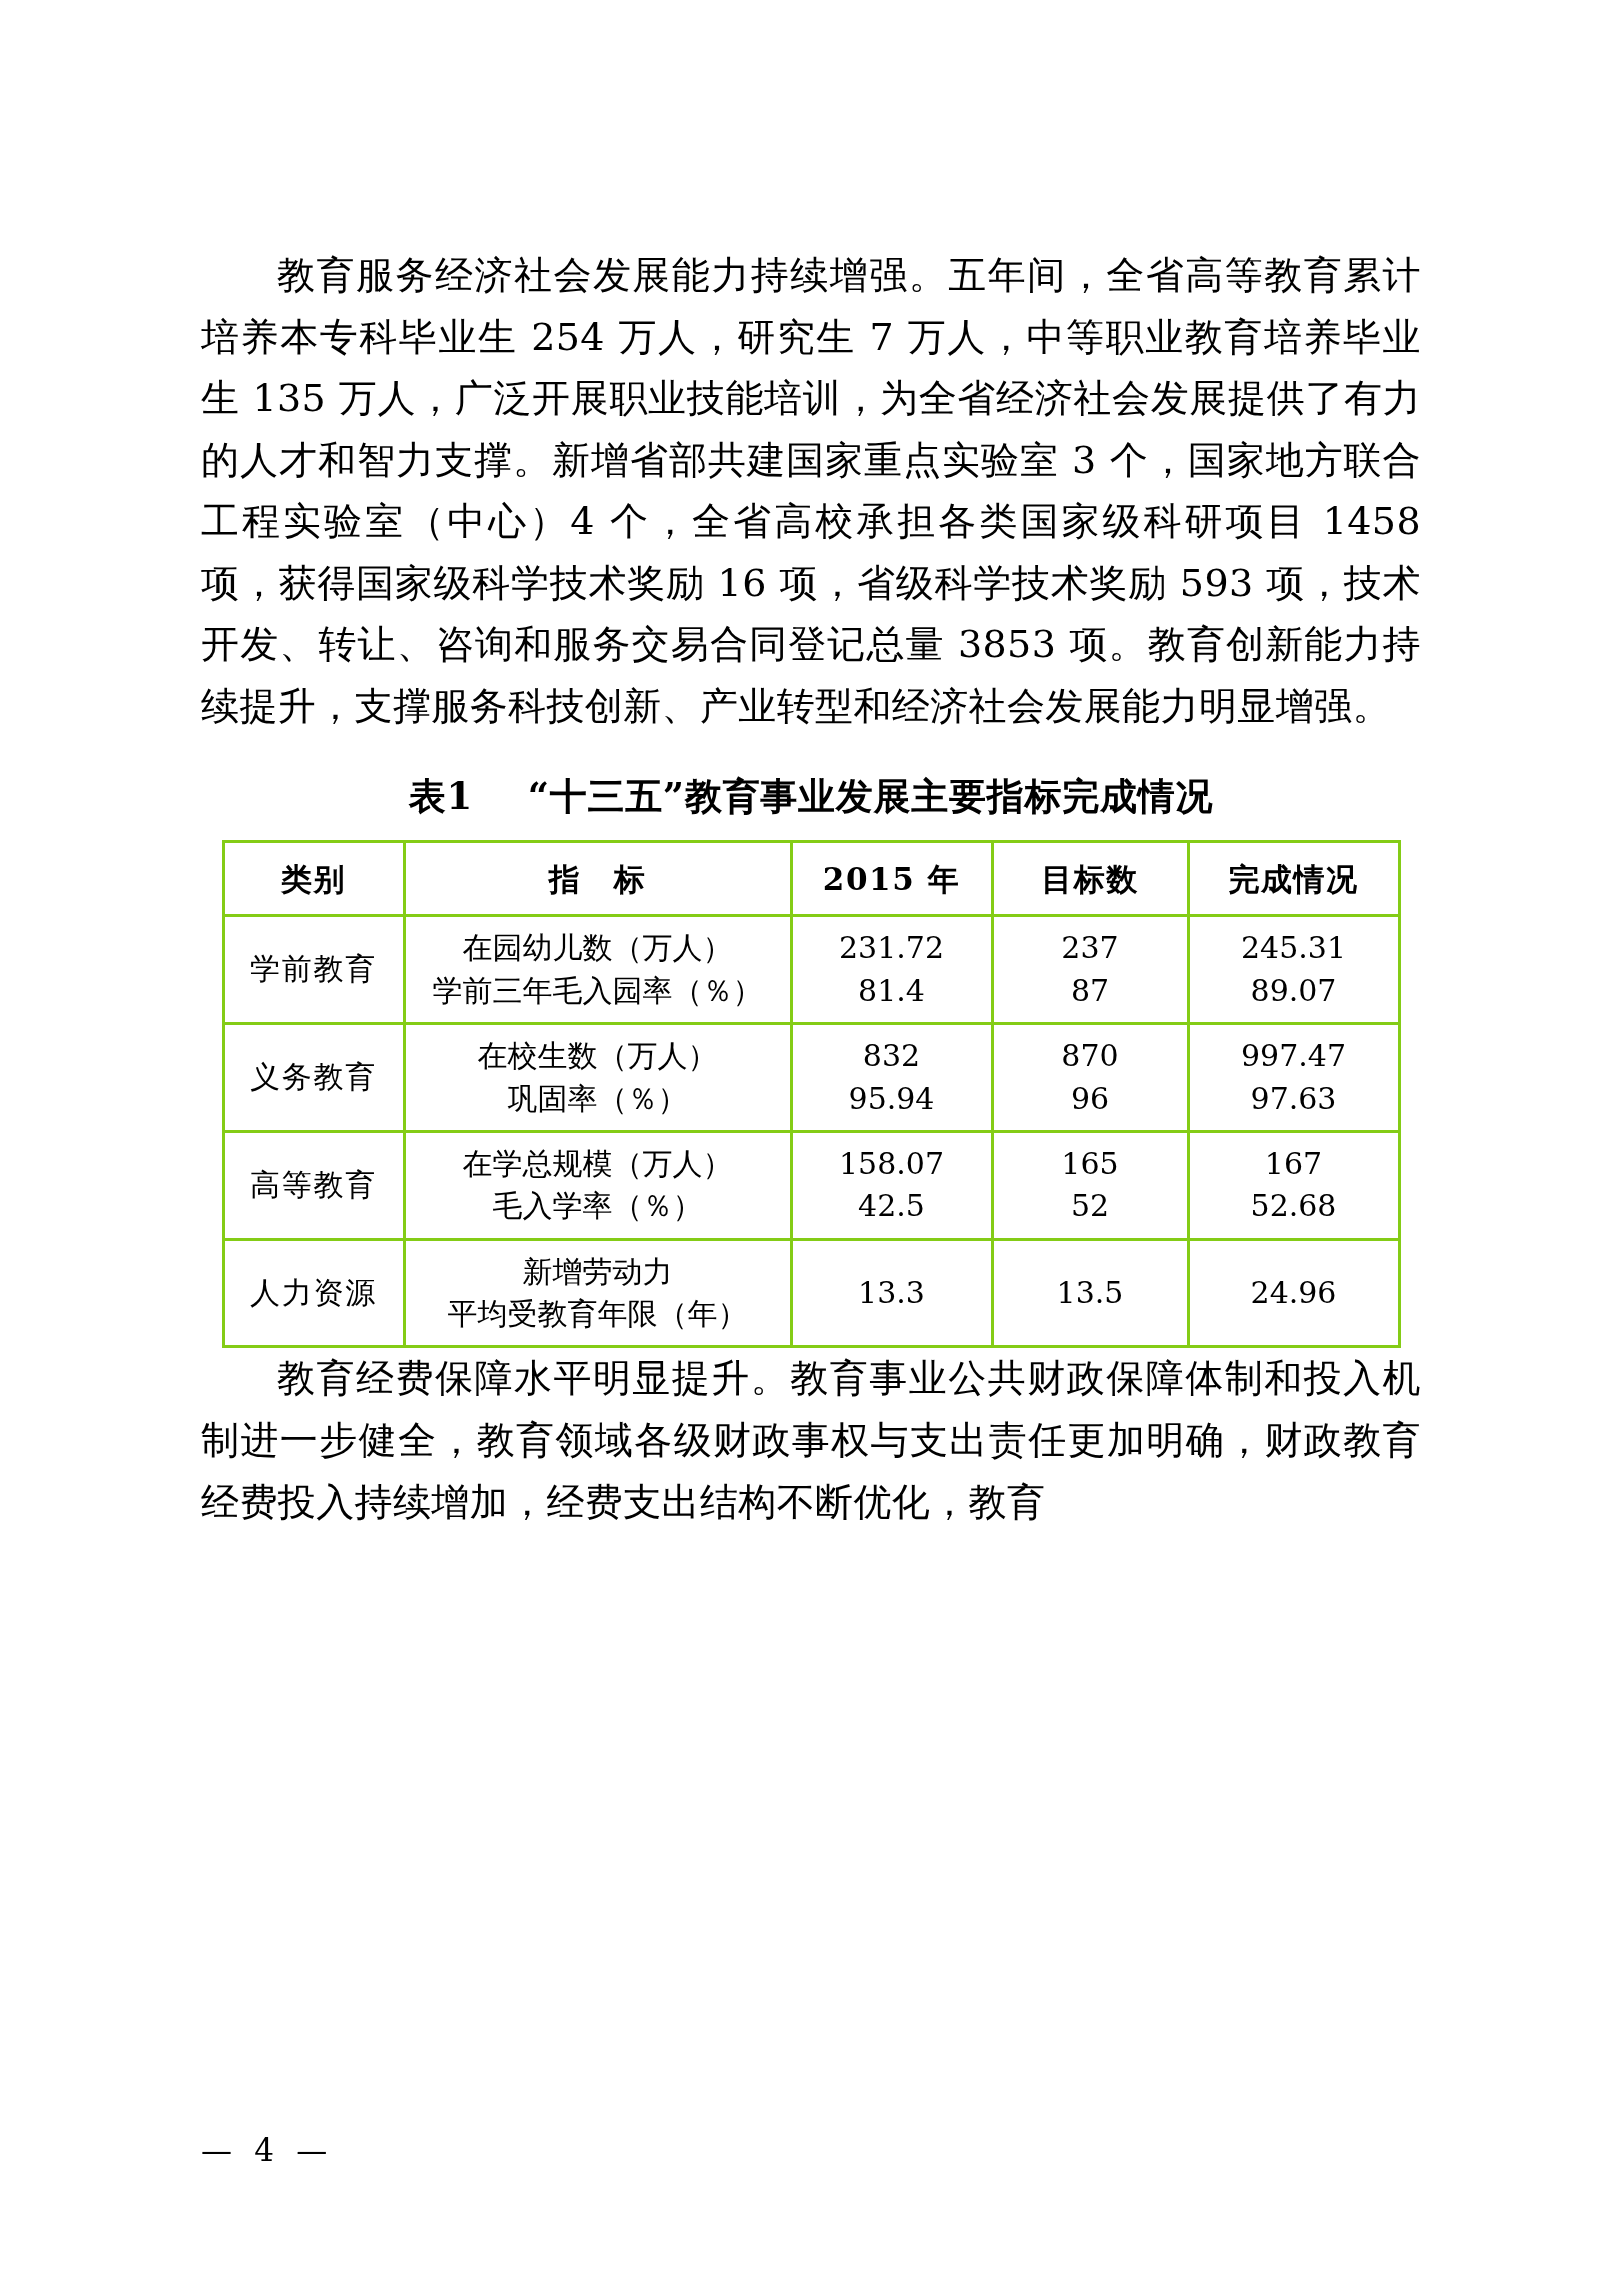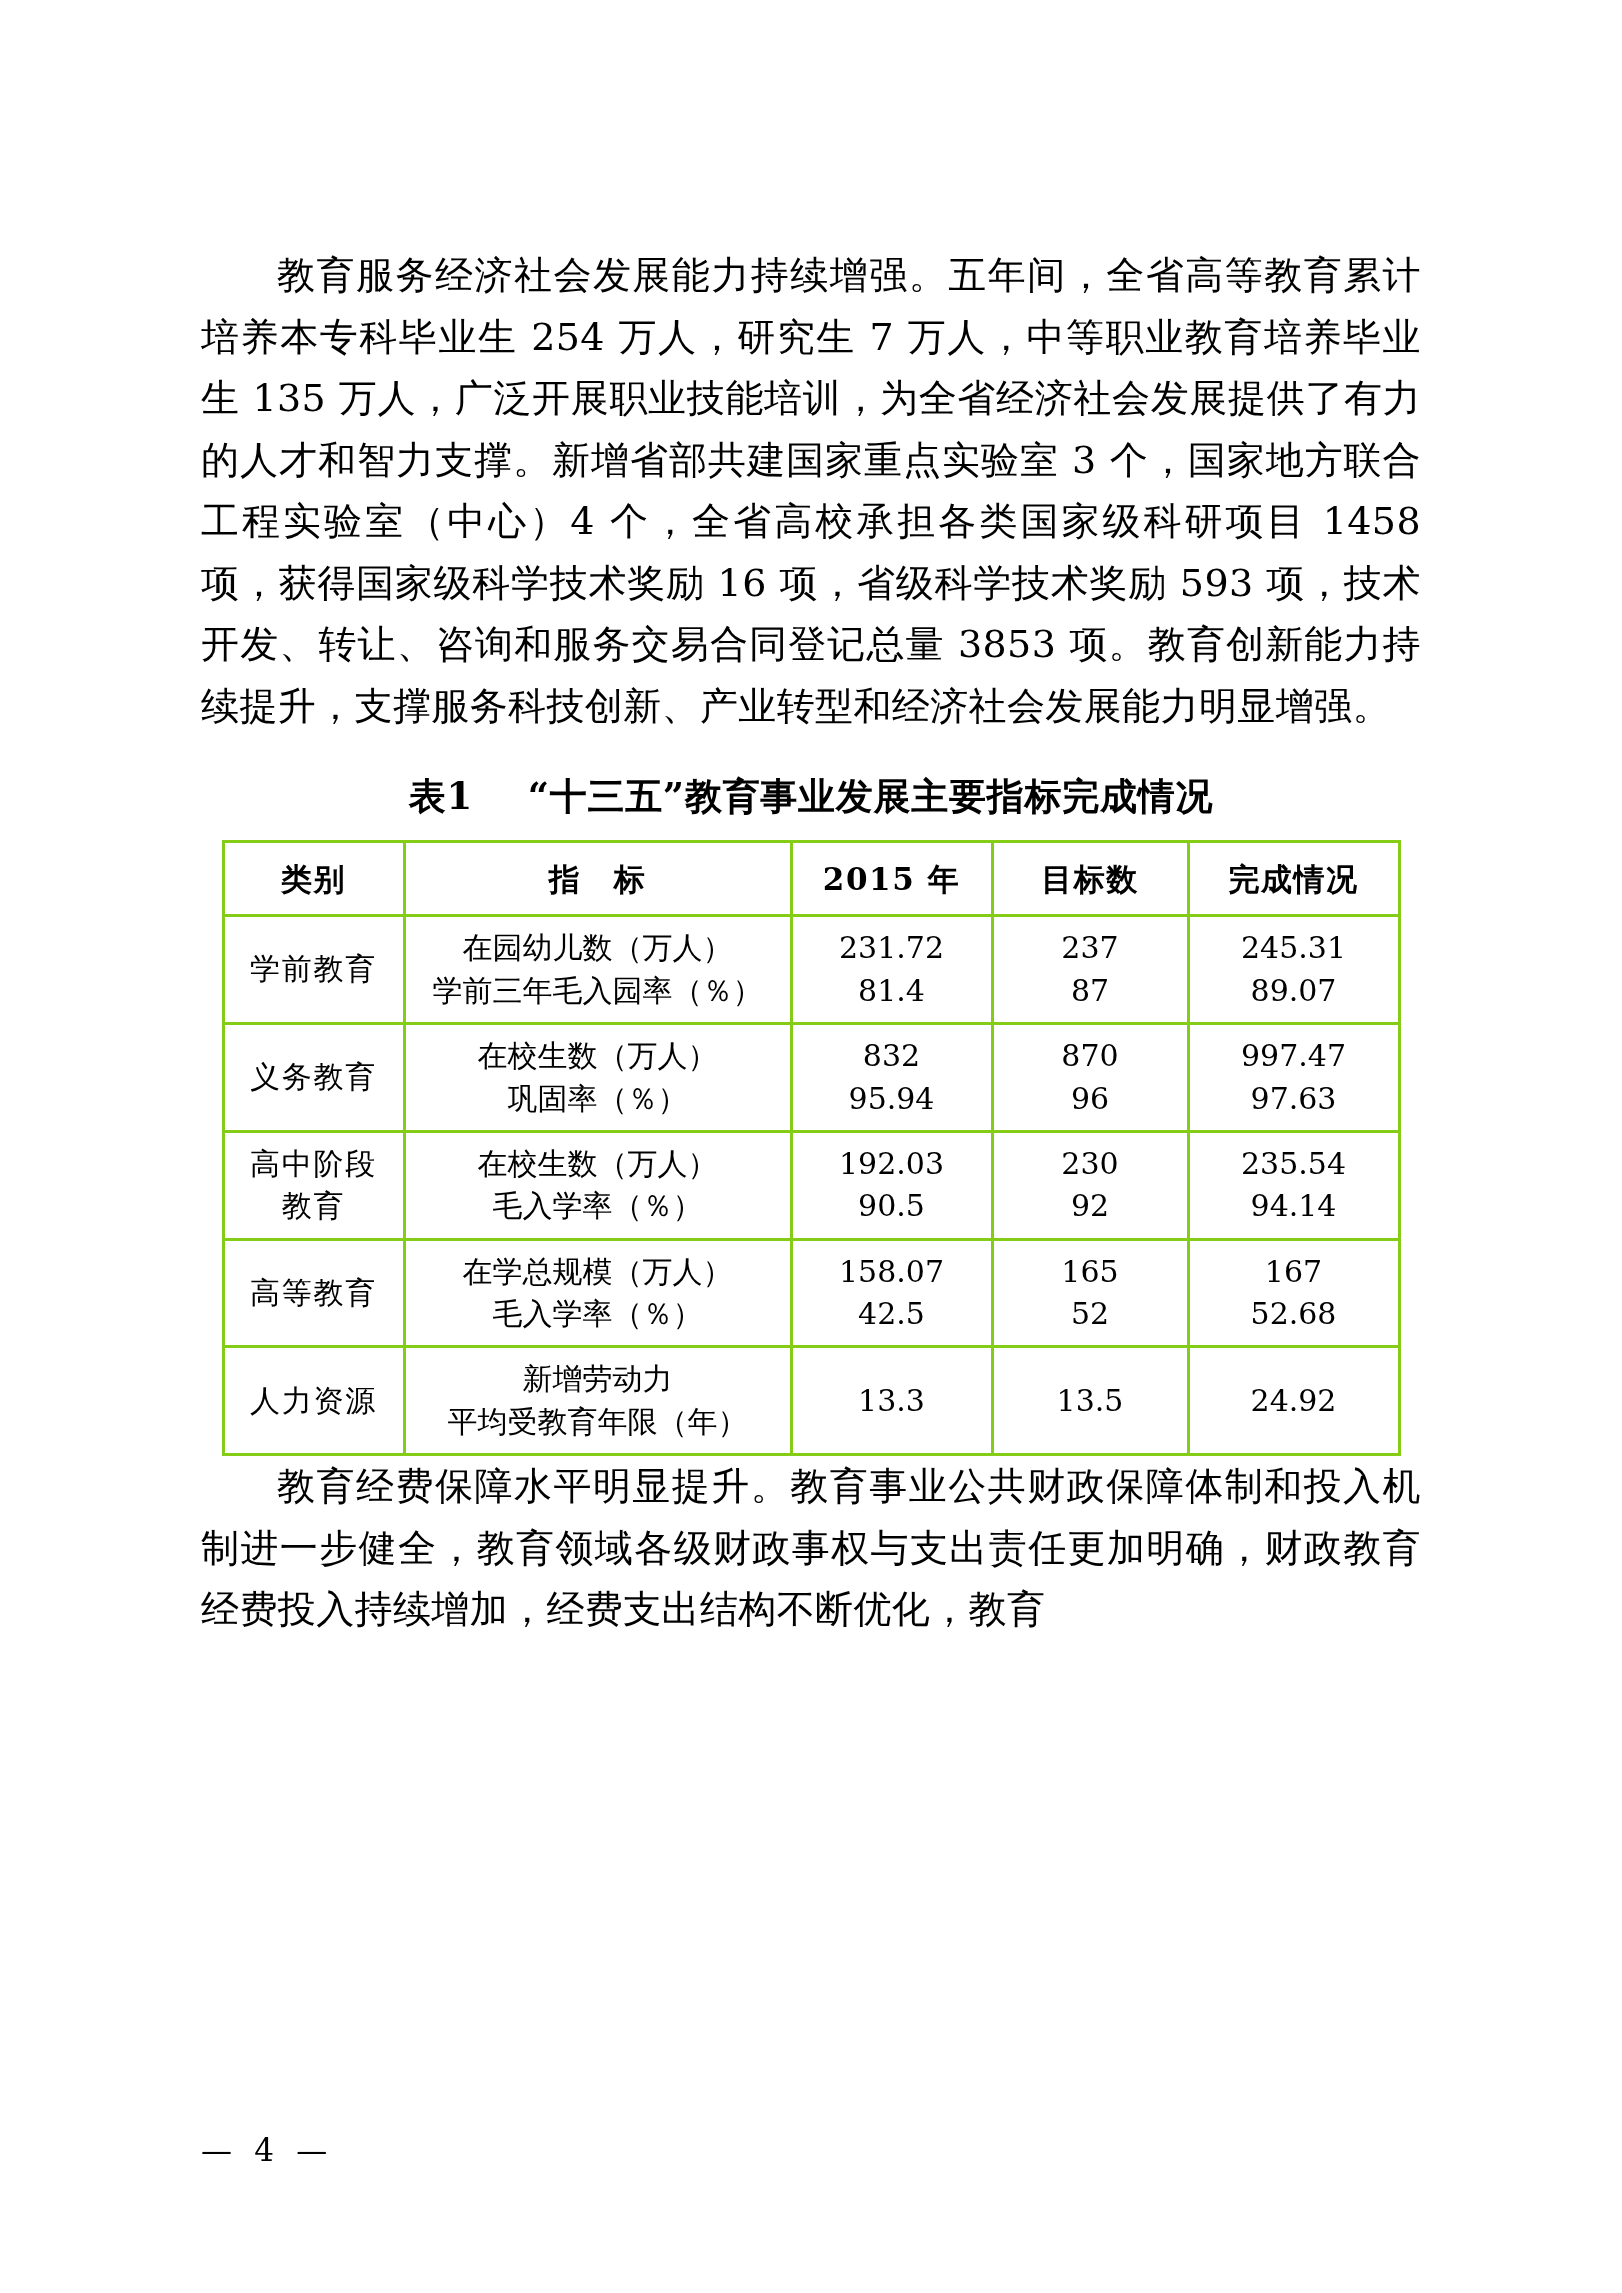--- a/index.html
+++ b/index.html
@@ -160,42 +160,20 @@
           <td class="two-line">
             <span>870</span>
             <span>96</span>
           </td>
           <td class="two-line">
             <span>997.47</span>
             <span>97.63</span>
           </td>
         </tr>
         <tr>
-          <td class="cat-cell two-line">
-            <span>高中阶段</span>
-            <span>教育</span>
-          </td>
-          <td class="two-line">
-            <span>在校生数（万人）</span>
-            <span>毛入学率（％）</span>
-          </td>
-          <td class="two-line">
-            <span>192.03</span>
-            <span>90.5</span>
-          </td>
-          <td class="two-line">
-            <span>230</span>
-            <span>92</span>
-          </td>
-          <td class="two-line">
-            <span>235.54</span>
-            <span>94.14</span>
-          </td>
-        </tr>
-        <tr>
           <td class="cat-cell">高等教育</td>
           <td class="two-line">
             <span>在学总规模（万人）</span>
             <span>毛入学率（％）</span>
           </td>
           <td class="two-line">
             <span>158.07</span>
             <span>42.5</span>
           </td>
           <td class="two-line">
@@ -208,21 +186,21 @@
           </td>
         </tr>
         <tr>
           <td class="cat-cell">人力资源</td>
           <td class="two-line">
             <span>新增劳动力</span>
             <span>平均受教育年限（年）</span>
           </td>
           <td>13.3</td>
           <td>13.5</td>
-          <td>24.92</td>
+          <td>24.96</td>
         </tr>
       </tbody>
     </table>
 
     <p class="body-par para-block">教育经费保障水平明显提升。教育事业公共财政保障体制和投入机制进一步健全，教育领域各级财政事权与支出责任更加明确，财政教育经费投入持续增加，经费支出结构不断优化，教育</p>
 
   </div>
 
   <div class="footer">
     <span class="page-num">— 4 —</span>

